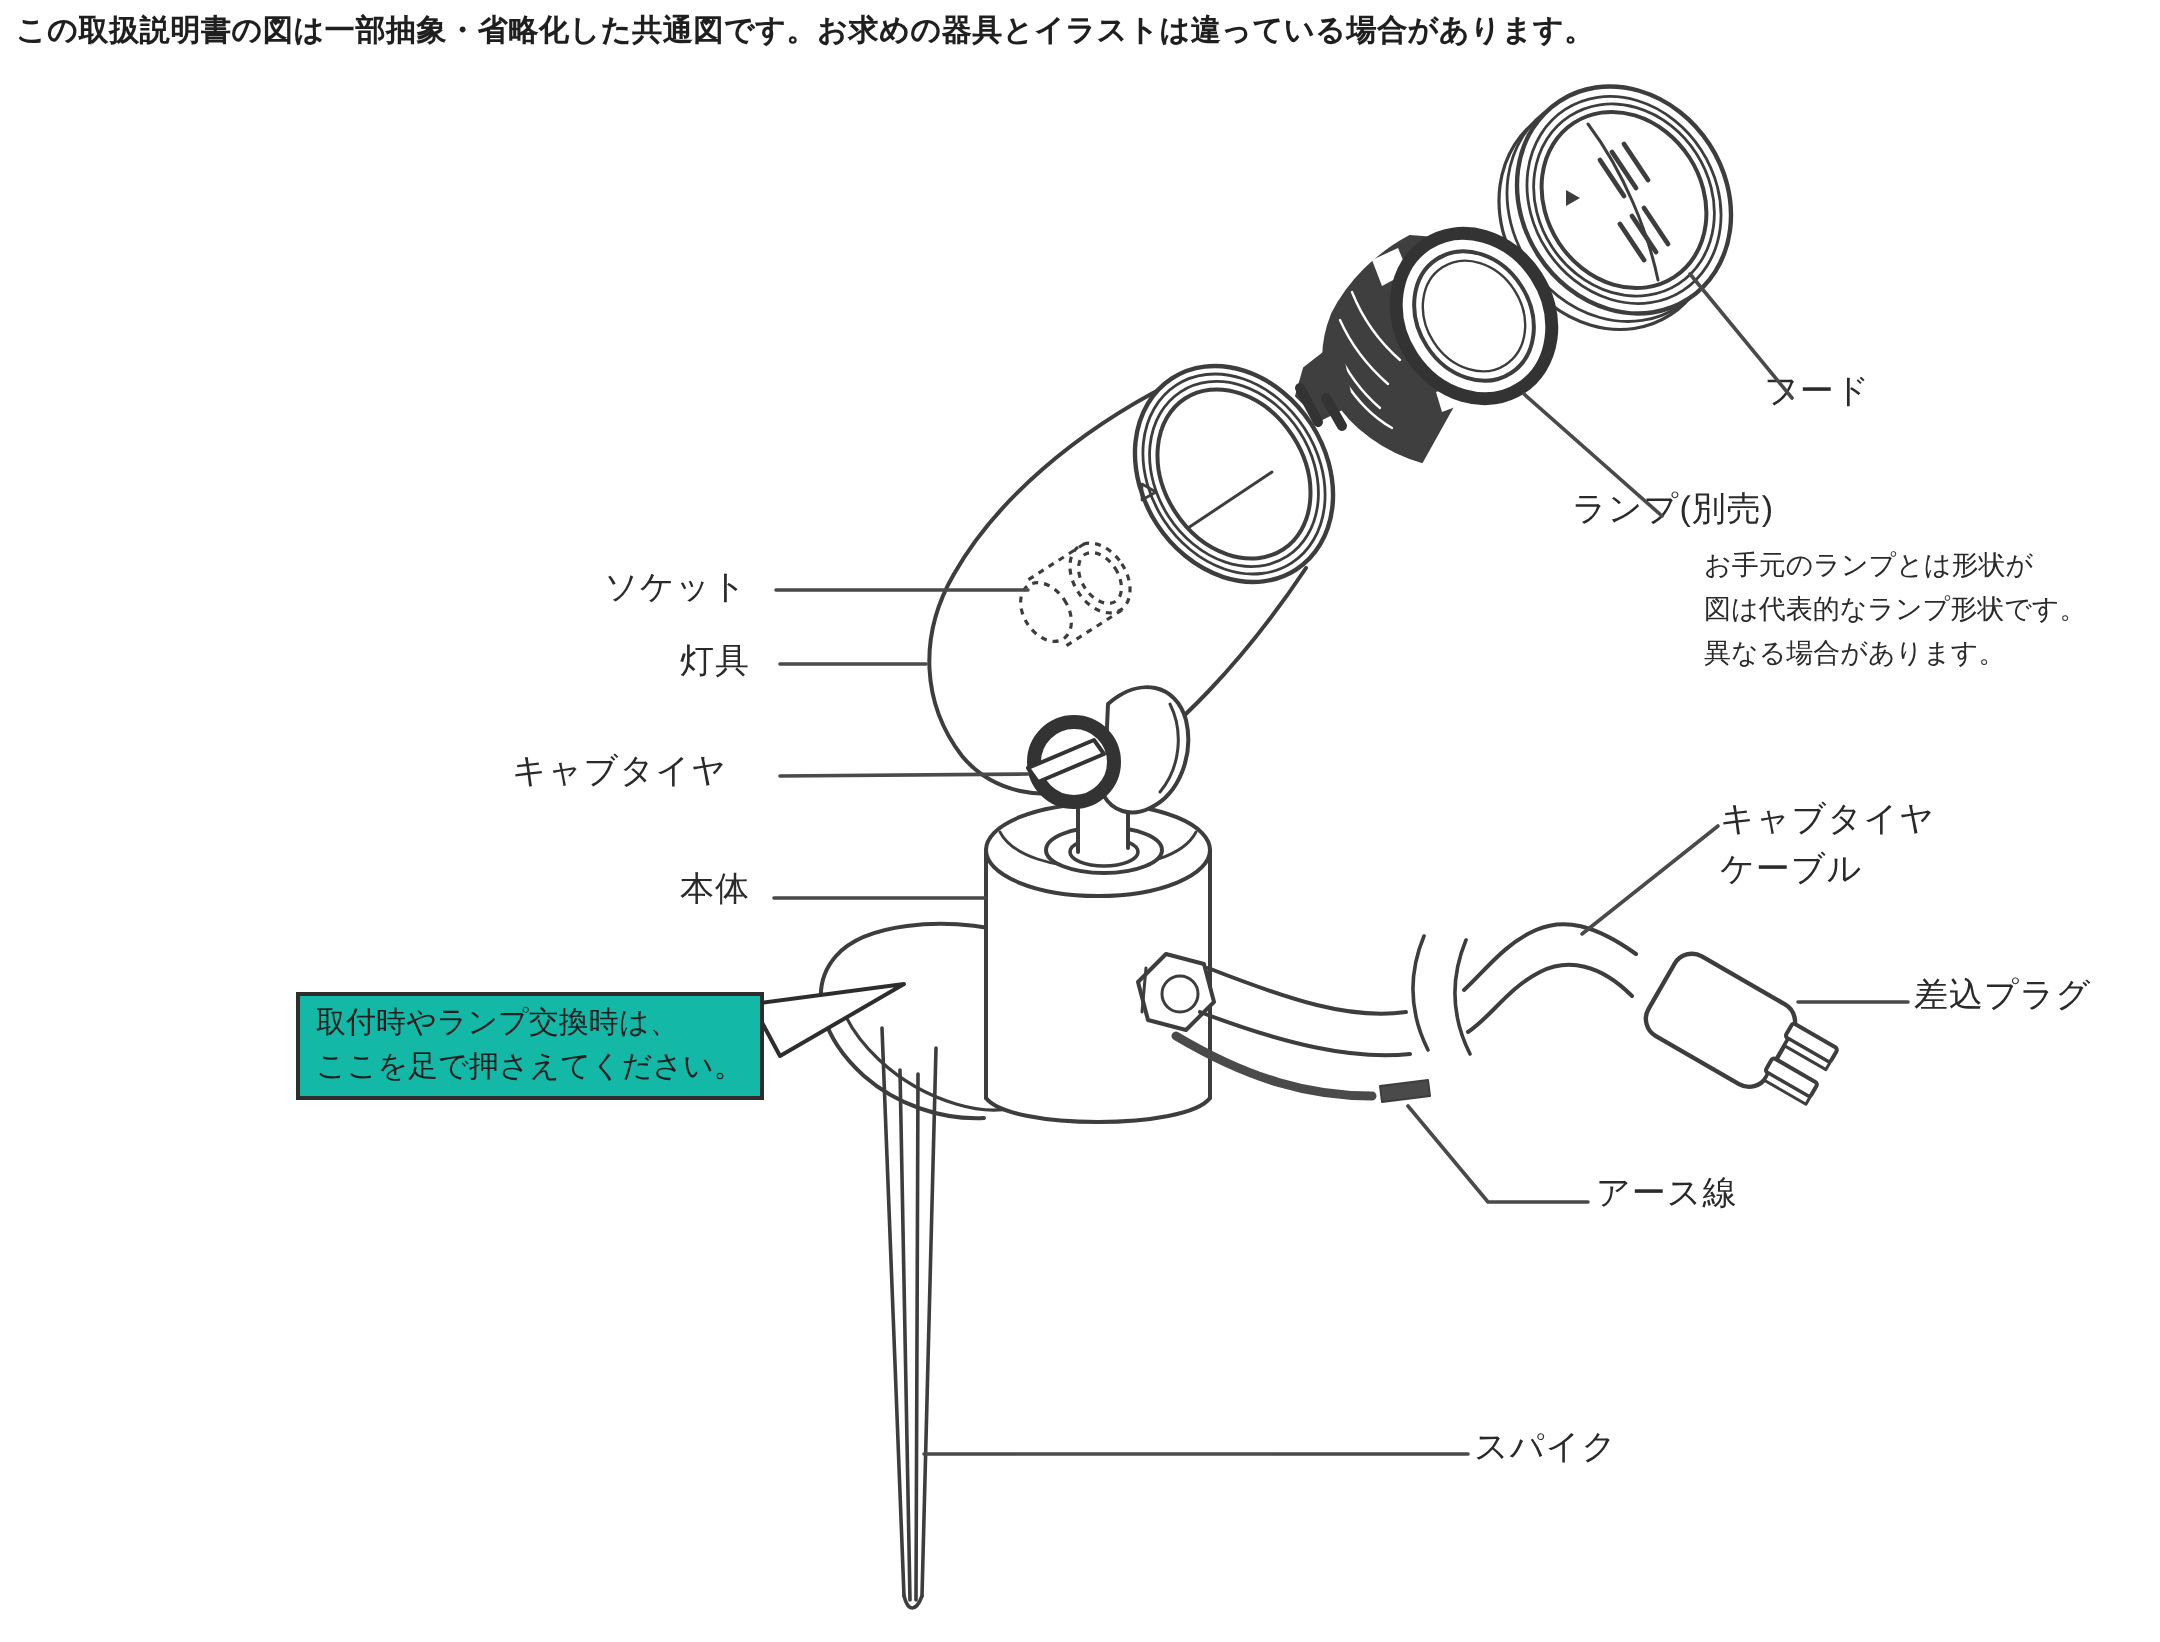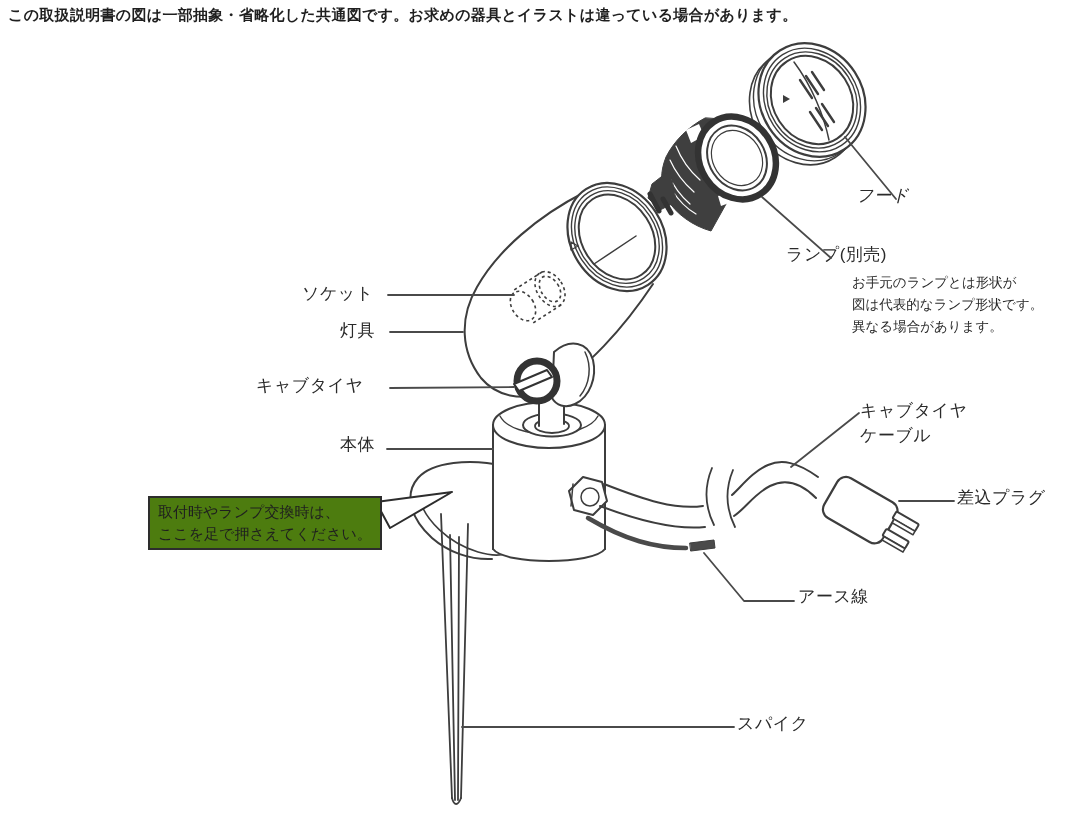--- a/index.html
+++ b/index.html
@@ -20,21 +20,21 @@
     font-size:17px;color:#2a2a2a;font-weight:500;
     letter-spacing:0.5px;white-space:nowrap;line-height:1.2;
   }
   .lbl-note{
     position:absolute;
     font-size:13.5px;color:#2a2a2a;line-height:22px;white-space:nowrap;
   }
   .lbl-stack div{line-height:25px;font-family:Liberation Mono, monospace;}
   .callout{
     position:absolute;left:148px;top:496px;
-    border:2px solid #2d2d2d;background:#4d7c0f;
+    border:2px solid #2d2d2d;background:#14b8a6;
     padding:3px 8px;
     font-size:15px;color:#1f1f1f;line-height:1.45;
     white-space:nowrap;z-index:3;
   }
   svg.art{position:absolute;left:0;top:0;z-index:1;}
 </style>
 </head>
 <body>
 
 <div class="page">
@@ -175,21 +175,21 @@
       <path d="M 387,449 L 493,449"></path>
       <path d="M 845,137 L 896,199"></path>
       <path d="M 762,197 L 831,258"></path>
       <path d="M 791,467 L 859,413"></path>
       <path d="M 899,501 L 954,501"></path>
       <path d="M 704,553 L 744,601 L 794,601"></path>
       <path d="M 462,727 L 734,727"></path>
     </g>
   </svg>
 
-  <div class="lbl" style="left:856px;top:186px;font-style:italic;">フード</div>
+  <div class="lbl" style="left:882px;top:186px;">フード</div>
 
   <div class="lbl" style="left:786px;top:245px;">ランプ(別売)</div>
   <div class="lbl-note" style="left:852px;top:272px;">
     <div>お手元のランプとは形状が</div>
     <div>図は代表的なランプ形状です。</div>
     <div>異なる場合があります。</div>
   </div>
 
   <div class="lbl" style="left:302px;top:284px;">ソケット</div>
   <div class="lbl" style="left:340px;top:321px;">灯具</div>

